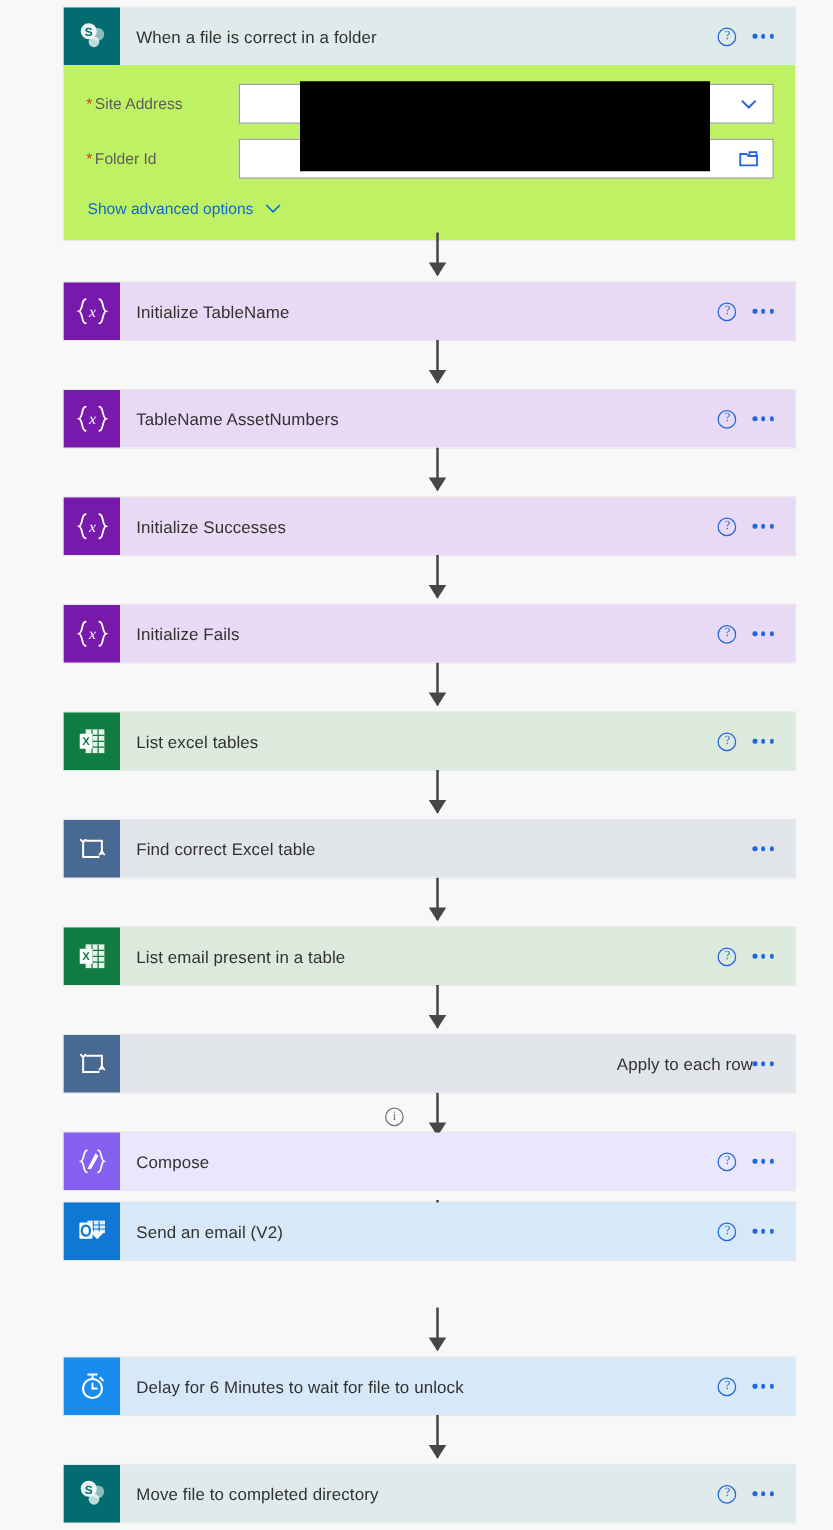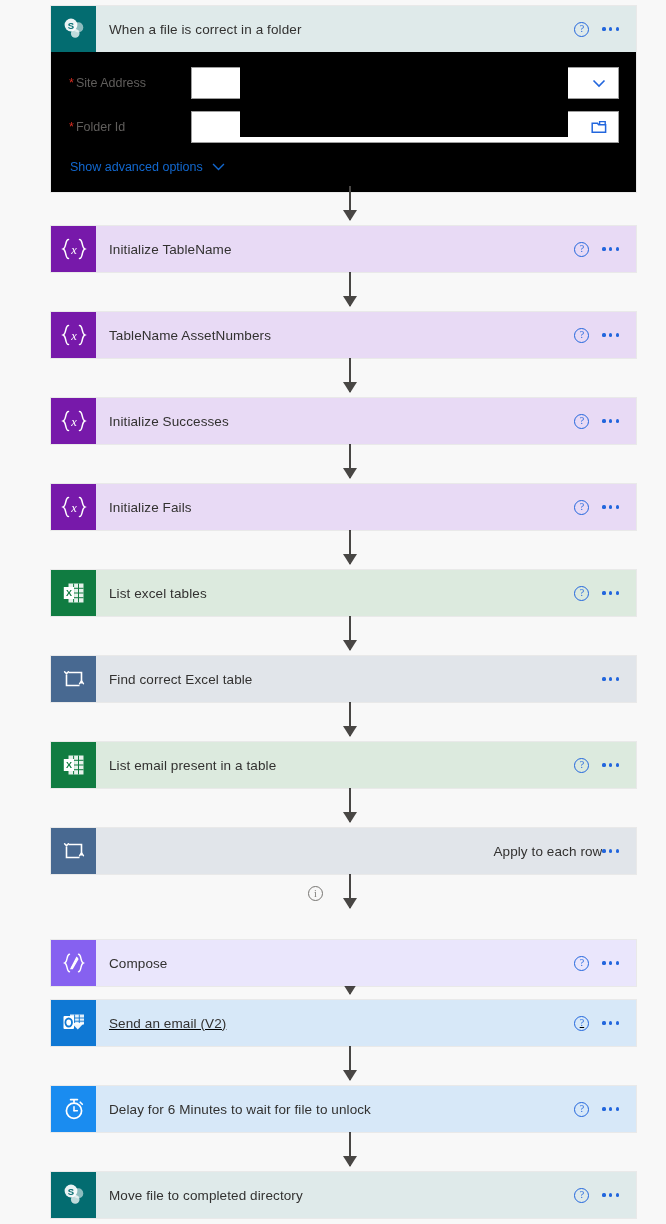--- a/index.html
+++ b/index.html
@@ -96,21 +96,21 @@
   .t-compose .icon-box   { background: #8661f0; }
   .t-compose .card-head  { background: #eae6fc; }
   .t-outlook .icon-box   { background: #0f78d4; }
   .t-outlook .card-head  { background: #d7e8f8; }
   .t-delay .icon-box     { background: #1a8cf0; }
   .t-delay .card-head    { background: #d7e8f8; }
 
   
   .card.expanded { flex-direction: column; background:#fff; }
   .trigger-body {
-    background: #000000;
+    background: #bef264;
     padding: 14px 0 0 0;
     border-top: 0;
   }
   .field-row {
     display: flex;
     align-items: center;
     height: 34px;
     margin-bottom: 10px;
     padding-left: 18px;
   }
@@ -438,21 +438,21 @@
       <span class="head-actions">
         <span class="ellipsis">
             <i></i>
             <i></i>
             <i></i>
           </span>
       </span>
     </div>
   </div>
 
-  <div class="card t-compose" style="top:940px;">
+  <div class="card t-compose" style="top:906px;">
     <div class="card-head">
       <span class="icon-box">
         <svg width="32" height="22" viewBox="0 0 32 22">
           <path d="M11.5 2.2 C8.4 2.2 9.8 9.7 6.8 11 C9.8 12.3 8.4 19.8 11.5 19.8" fill="none" stroke="#fff" stroke-width="1.4" stroke-linecap="round"></path>
           <path d="M20.5 2.2 C23.6 2.2 22.2 9.7 25.2 11 C22.2 12.3 23.6 19.8 20.5 19.8" fill="none" stroke="#fff" stroke-width="1.4" stroke-linecap="round"></path>
           <path d="M13.6 16.1 L19.3 6.3" fill="none" stroke="#fff" stroke-width="1.4" stroke-linecap="round"></path>
           <path d="M12.9 16.6 L14.4 16.6 L19.9 7.1 L18.6 5.6 Z" fill="none" stroke="#fff" stroke-width="1.2"></path>
         </svg>
       </span>
       <span class="title">Compose</span>
@@ -460,21 +460,21 @@
         <span class="help-ico">?</span>
         <span class="ellipsis">
             <i></i>
             <i></i>
             <i></i>
           </span>
       </span>
     </div>
   </div>
 
-  <div class="card t-outlook" style="top:1000px;text-decoration:underline;">
+  <div class="card t-outlook" style="top:962px;">
     <div class="card-head">
       <span class="icon-box">
         <svg width="26" height="24" viewBox="0 0 26 24">
           <rect x="9" y="3.5" width="14" height="10" fill="#ffffff" opacity="0.88"></rect>
           <g stroke="#0f78d4" stroke-width="0.9">
             <line x1="9" y1="7" x2="23" y2="7"></line>
             <line x1="9" y1="10.2" x2="23" y2="10.2"></line>
             <line x1="13.6" y1="3.5" x2="13.6" y2="13.5"></line>
             <line x1="18.3" y1="3.5" x2="18.3" y2="13.5"></line>
           </g>

